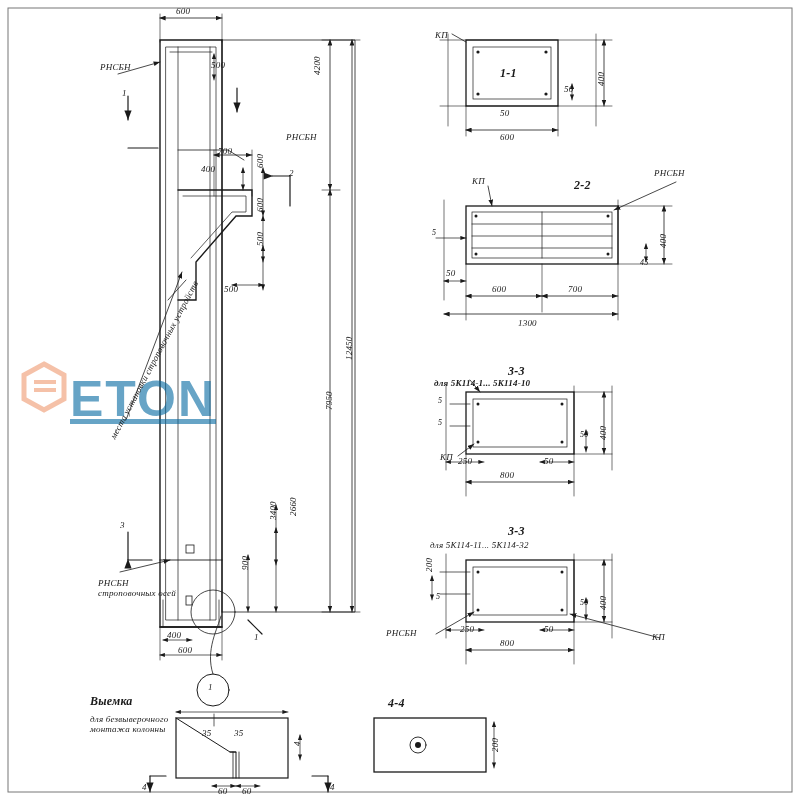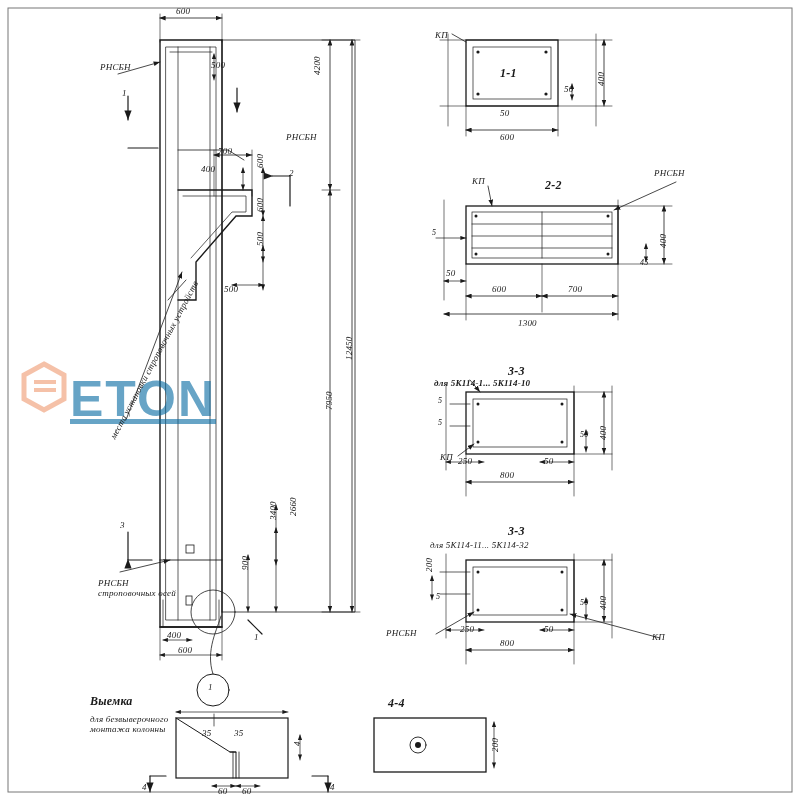--- a/index.html
+++ b/index.html
@@ -315,21 +315,21 @@
 
 
 <div class="lbl ttl" style="left:500px;top:18px;margin-top:48px;">1-1</div>
 <div class="lbl dim" style="left:435px;top:30px;">КП</div>
 <div class="lbl dim" style="left:500px;top:132px;">600</div>
 <div class="lbl dim" style="left:596px;top:86px;transform:rotate(-90deg);transform-origin:left top;">400</div>
 <div class="lbl dim" style="left:564px;top:84px;">50</div>
 <div class="lbl dim" style="left:500px;top:108px;">50</div>
 
 
-<div class="lbl ttl" style="left:545px;top:178px;">2-2</div>
+<div class="lbl ttl" style="left:574px;top:178px;">2-2</div>
 <div class="lbl dim" style="left:472px;top:176px;">КП</div>
 <div class="lbl dim" style="left:654px;top:168px;">РНСБН</div>
 <div class="lbl dim" style="left:446px;top:268px;">50</div>
 <div class="lbl dim" style="left:492px;top:284px;">600</div>
 <div class="lbl dim" style="left:568px;top:284px;">700</div>
 <div class="lbl dim" style="left:518px;top:318px;">1300</div>
 <div class="lbl dim" style="left:658px;top:248px;transform:rotate(-90deg);transform-origin:left top;">400</div>
 <div class="lbl small" style="left:640px;top:258px;">45</div>
 <div class="lbl small" style="left:432px;top:228px;">5</div>
 

